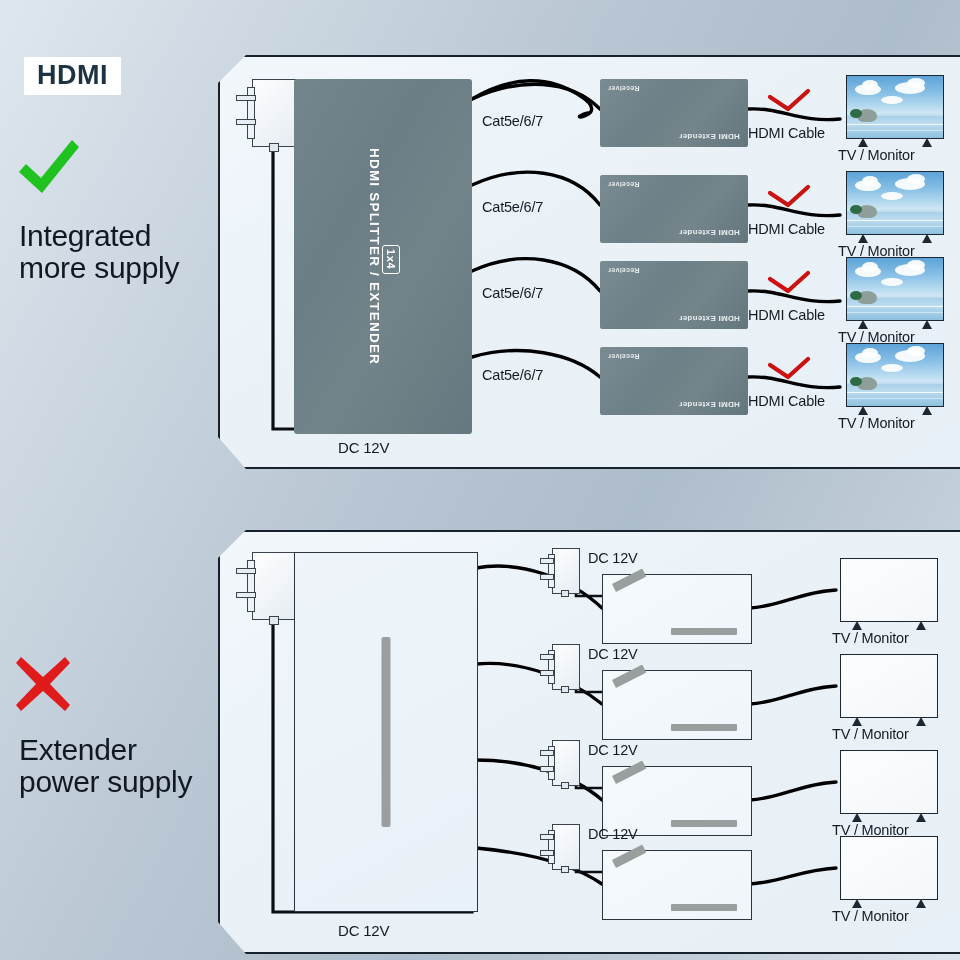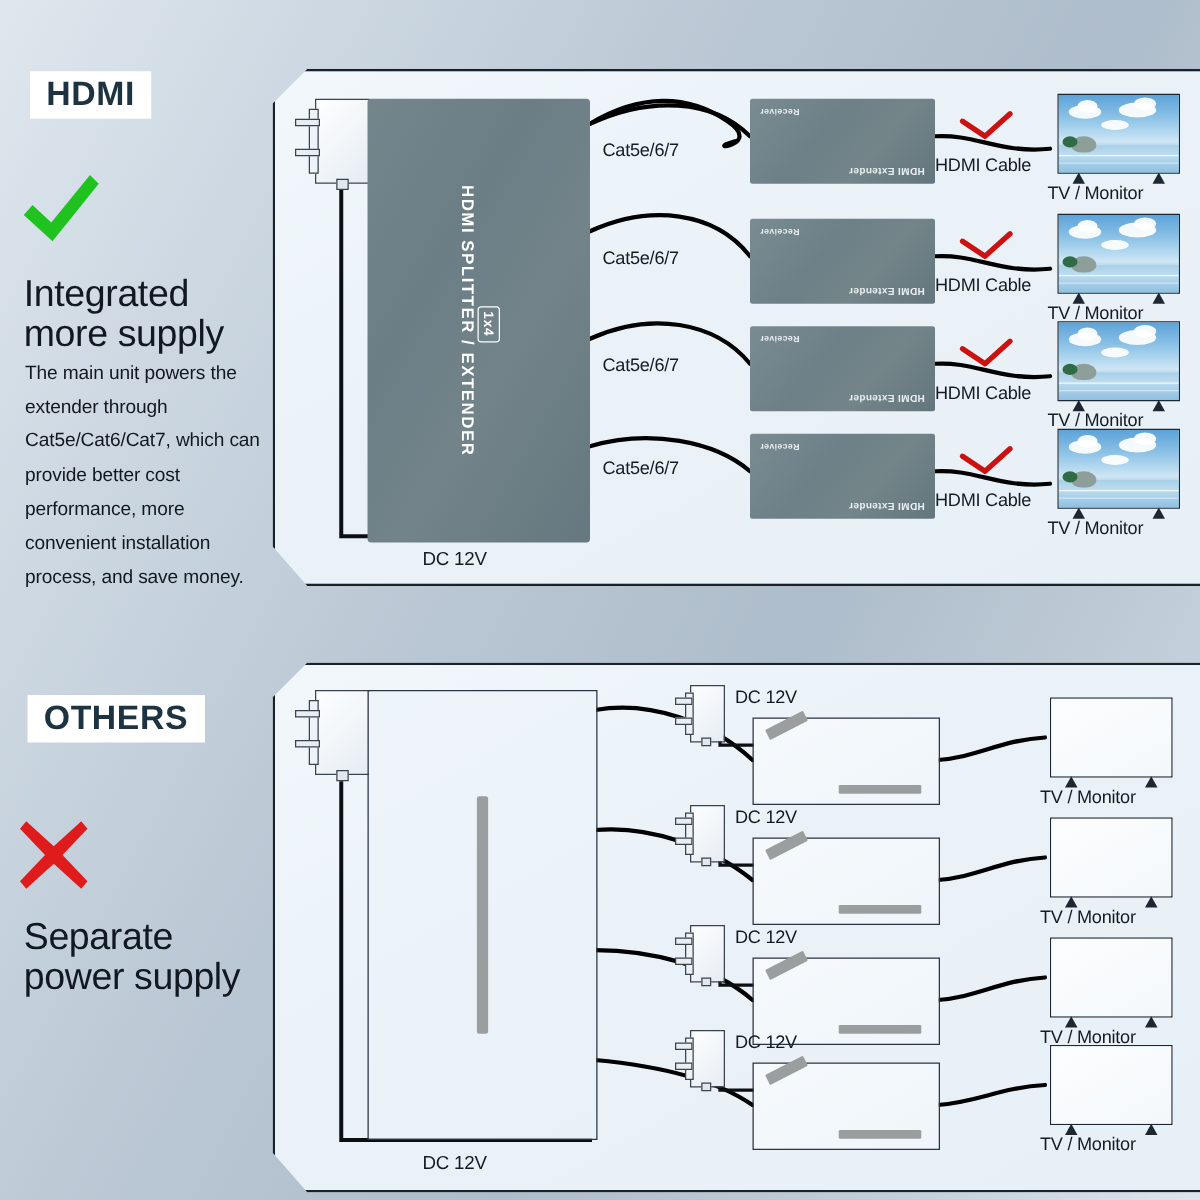--- a/index.html
+++ b/index.html
@@ -153,30 +153,28 @@
 
   <svg class="tick" viewBox="0 0 66 64">
     <path d="M3 36 L10 28 L25 42 L56 4 L63 11 L26 57 Z" fill="#1fc21f"></path>
   </svg>
 
   <div class="headline hl-ours">
     <span style="white-space:pre-line">Integrated
 more supply</span>
   </div>
 
-  <div class="para p-ours">The main unit powers the extender through Cat5e/Cat6/Cat7, which can provide better cost performance, more convenient installation process, and save money.</div>
-
-  <div class="tagbox tag-others">OTHERS</div>
+
 
   <svg class="cross" viewBox="0 0 58 58">
     <path d="M7 2 L29 22 L51 2 L56 8 L36 29 L56 50 L51 56 L29 36 L7 56 L2 50 L22 29 L2 8 Z" fill="#e01b1b"></path>
   </svg>
 
   <div class="headline hl-others">
-    <span style="white-space:pre-line">Separate
+    <span style="white-space:pre-line">Extender
 power supply</span>
   </div>
 
 
   <div class="panel panel-top">
     <div class="panel-inner">
 
       <svg class="wires" width="820" height="410">
         <g fill="none" stroke="#000000" stroke-width="3.4" stroke-linecap="round">
           <path d="M252 42 C292 18, 330 18, 362 40 C392 60, 340 64, 368 56"></path>

